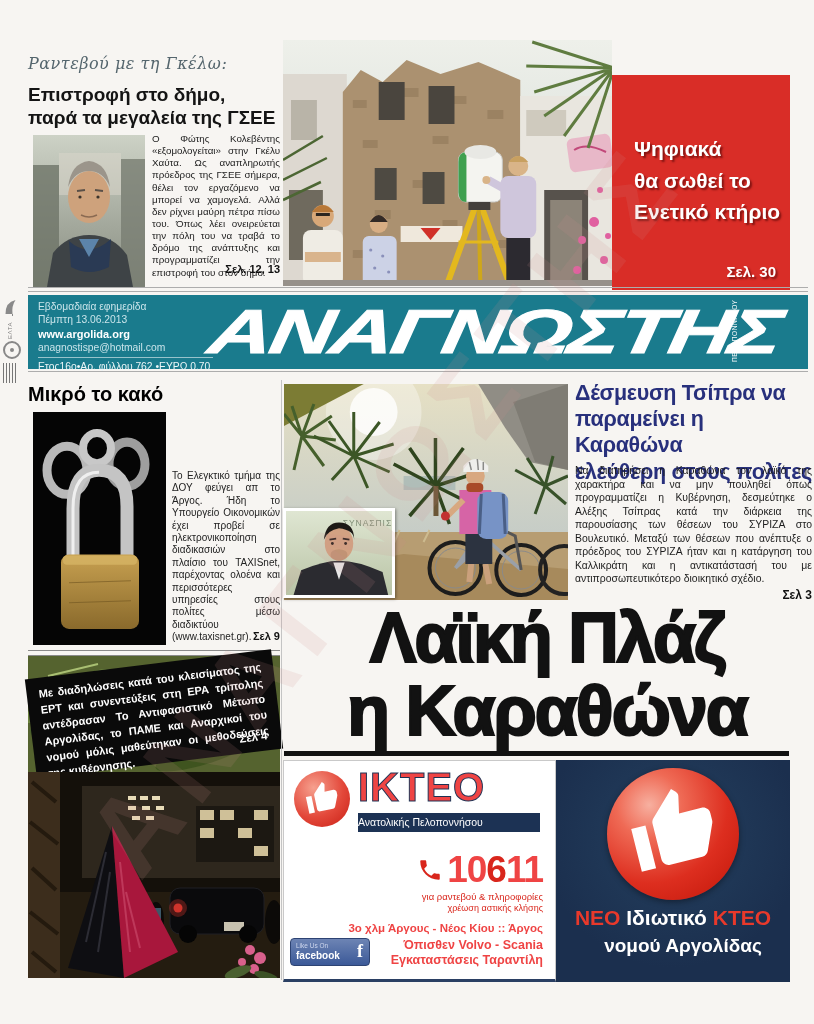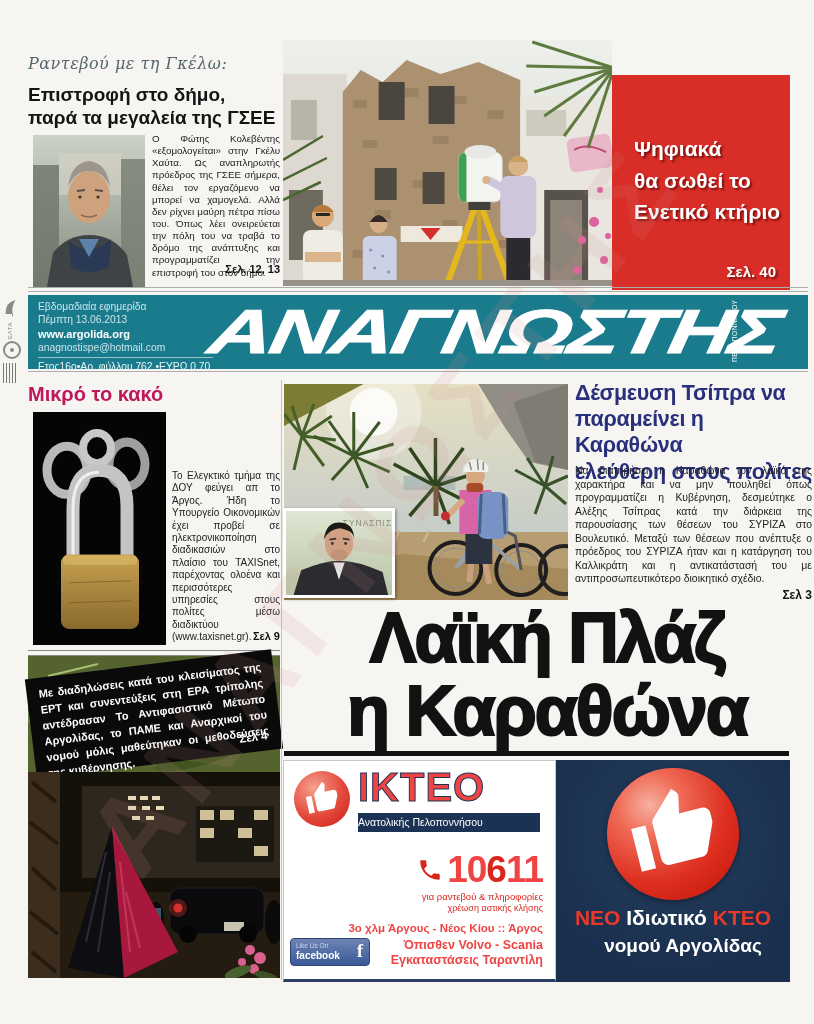--- a/index.html
+++ b/index.html
@@ -20,21 +20,21 @@
   .band{background:#1a7b8d}
   .mh-small{font-size:10.3px;line-height:1.3;color:#c9e4ea}
   .mh-site{font-size:11px;line-height:1.3;color:#fff;font-weight:bold}
   .mh-issue{font-size:10.3px;color:#eaf5f7;border-top:1px solid rgba(255,255,255,.55);
       padding-top:3px;margin-top:3px}
   .paper-title{font-style:italic;font-weight:900;font-size:62px;line-height:74px;color:#fff;
       letter-spacing:-2px;transform:skewX(-10deg) scaleX(1.42);transform-origin:0 50%;
       -webkit-text-stroke:1px #fff;white-space:nowrap}
   .paper-sub{writing-mode:vertical-rl;transform:rotate(180deg);font-size:6.5px;color:#fff;
       letter-spacing:.6px;opacity:.95}
-  .h-lock{font-size:20px;font-weight:bold;color:#be185d}
+  .h-lock{font-size:20px;font-weight:bold;color:#000000}
   .h-right{font-size:21.5px;line-height:1.22;font-weight:800;color:#28307c;letter-spacing:-.3px}
   .rbody{font-size:10.4px;line-height:1.3;text-align:justify;color:#1c1c1c}
   .mainhead{font-weight:900;color:#121212;letter-spacing:-2px;text-align:center;
       -webkit-text-stroke:2.2px #121212;font-size:70px;line-height:73px;white-space:nowrap}
   .blackbox{background:#0a0a0a;color:#fff;font-weight:bold;font-size:11px;line-height:1.45;
       text-align:justify;transform:rotate(-7deg)}
   .navy{color:#ef4444}
   .ik-band{background:#1c3254;color:#fff;font-size:10.5px;}
   .ik-red{color:#d9261c}
   .fbbadge{background:linear-gradient(#6d84b4,#3b5998);border:1px solid #2d4373;border-radius:4px}
@@ -160,21 +160,21 @@
     <rect x="0" y="240" width="330" height="6" fill="#97918a"></rect>
   </svg>
 </div>
 
 <div class="abs promo" style="left:612px;top:75px;width:178px;height:215px">
   <div class="abs" style="left:22px;top:58px">
     <div class="ln">Ψηφιακά</div>
     <div class="ln">θα σωθεί το</div>
     <div class="ln">Ενετικό κτήριο</div>
   </div>
-  <div class="abs pr" style="right:14px;bottom:10px">Σελ. 40</div>
+  <div class="abs pr" style="right:14px;bottom:10px">Σελ. 30</div>
 </div>
 
 <div class="abs rule" style="left:28px;top:287px;width:780px"></div>
 <div class="abs rule" style="left:28px;top:291px;width:780px"></div>
 
 <div class="abs" style="left:3px;top:298px;width:20px">
   <svg width="15" height="18" viewBox="0 0 14 18">
     <path d="M2 16 Q2 4 12 2 Q8 8 9 16 Z" fill="#8a8a8a"></path>
       <path d="M9 16 L9 18" stroke="#8a8a8a"></path>
   </svg>

